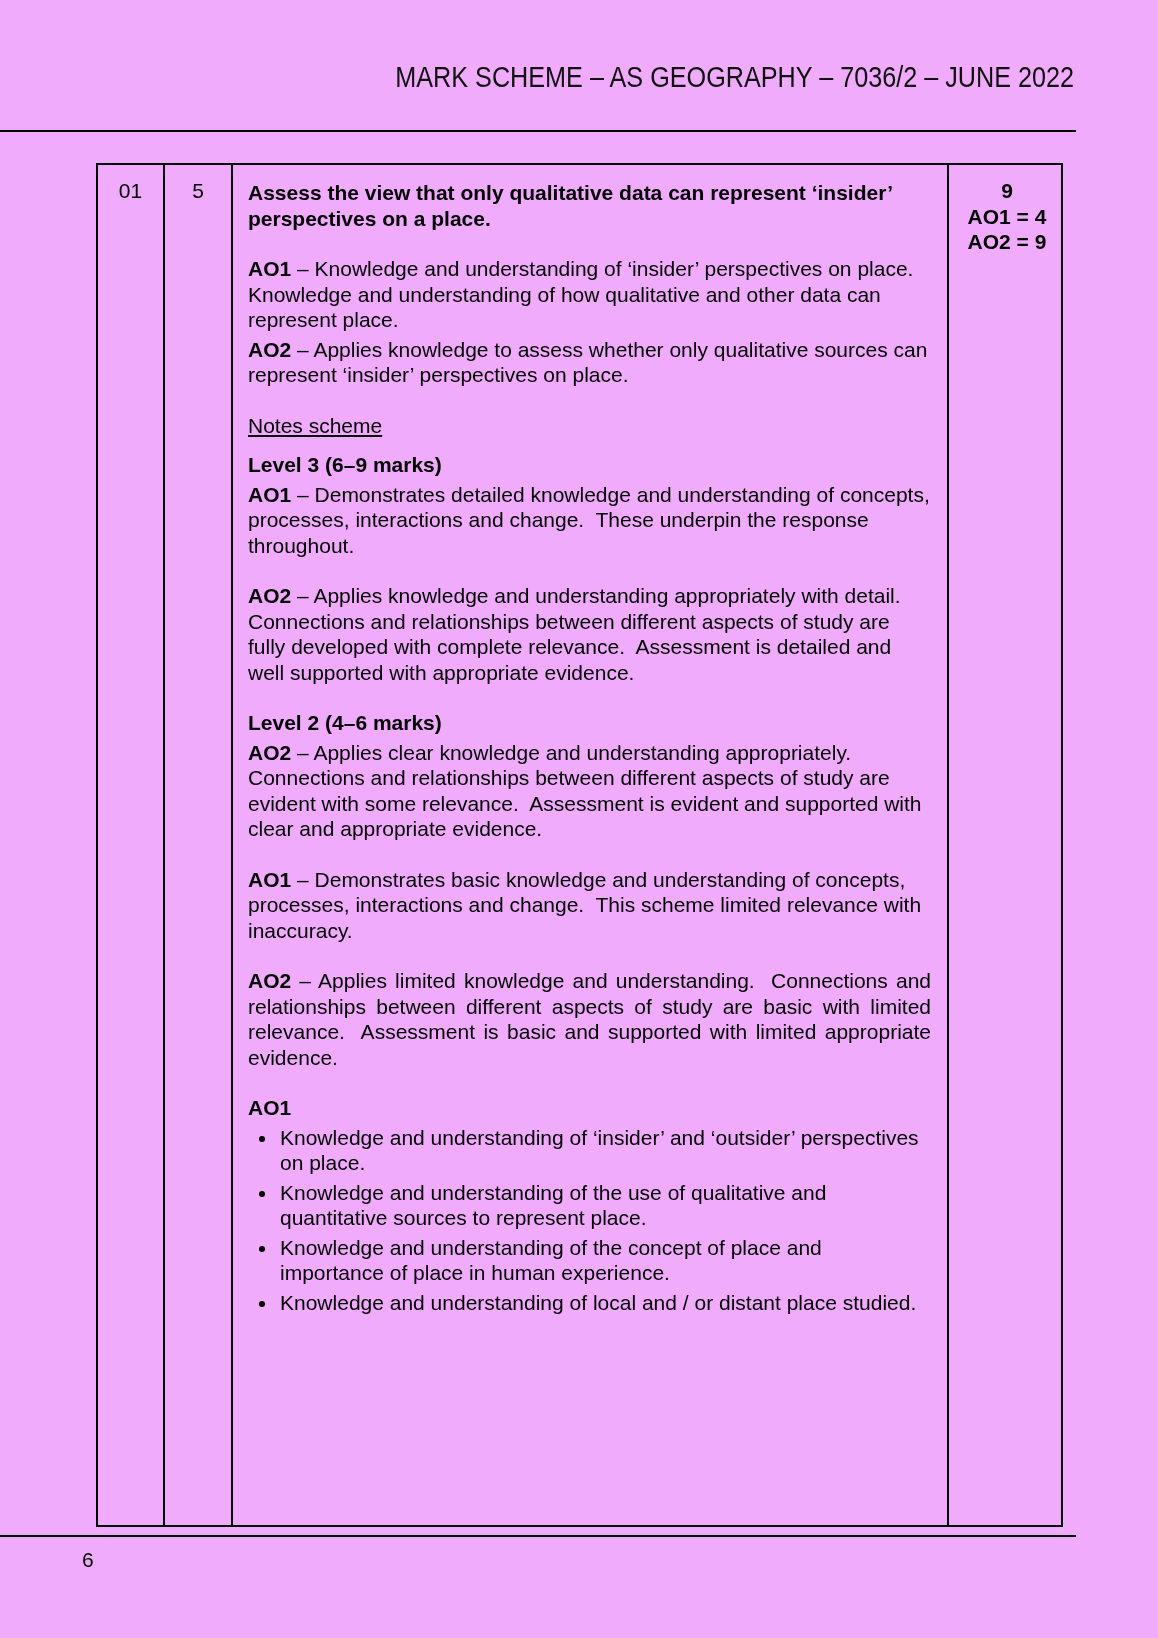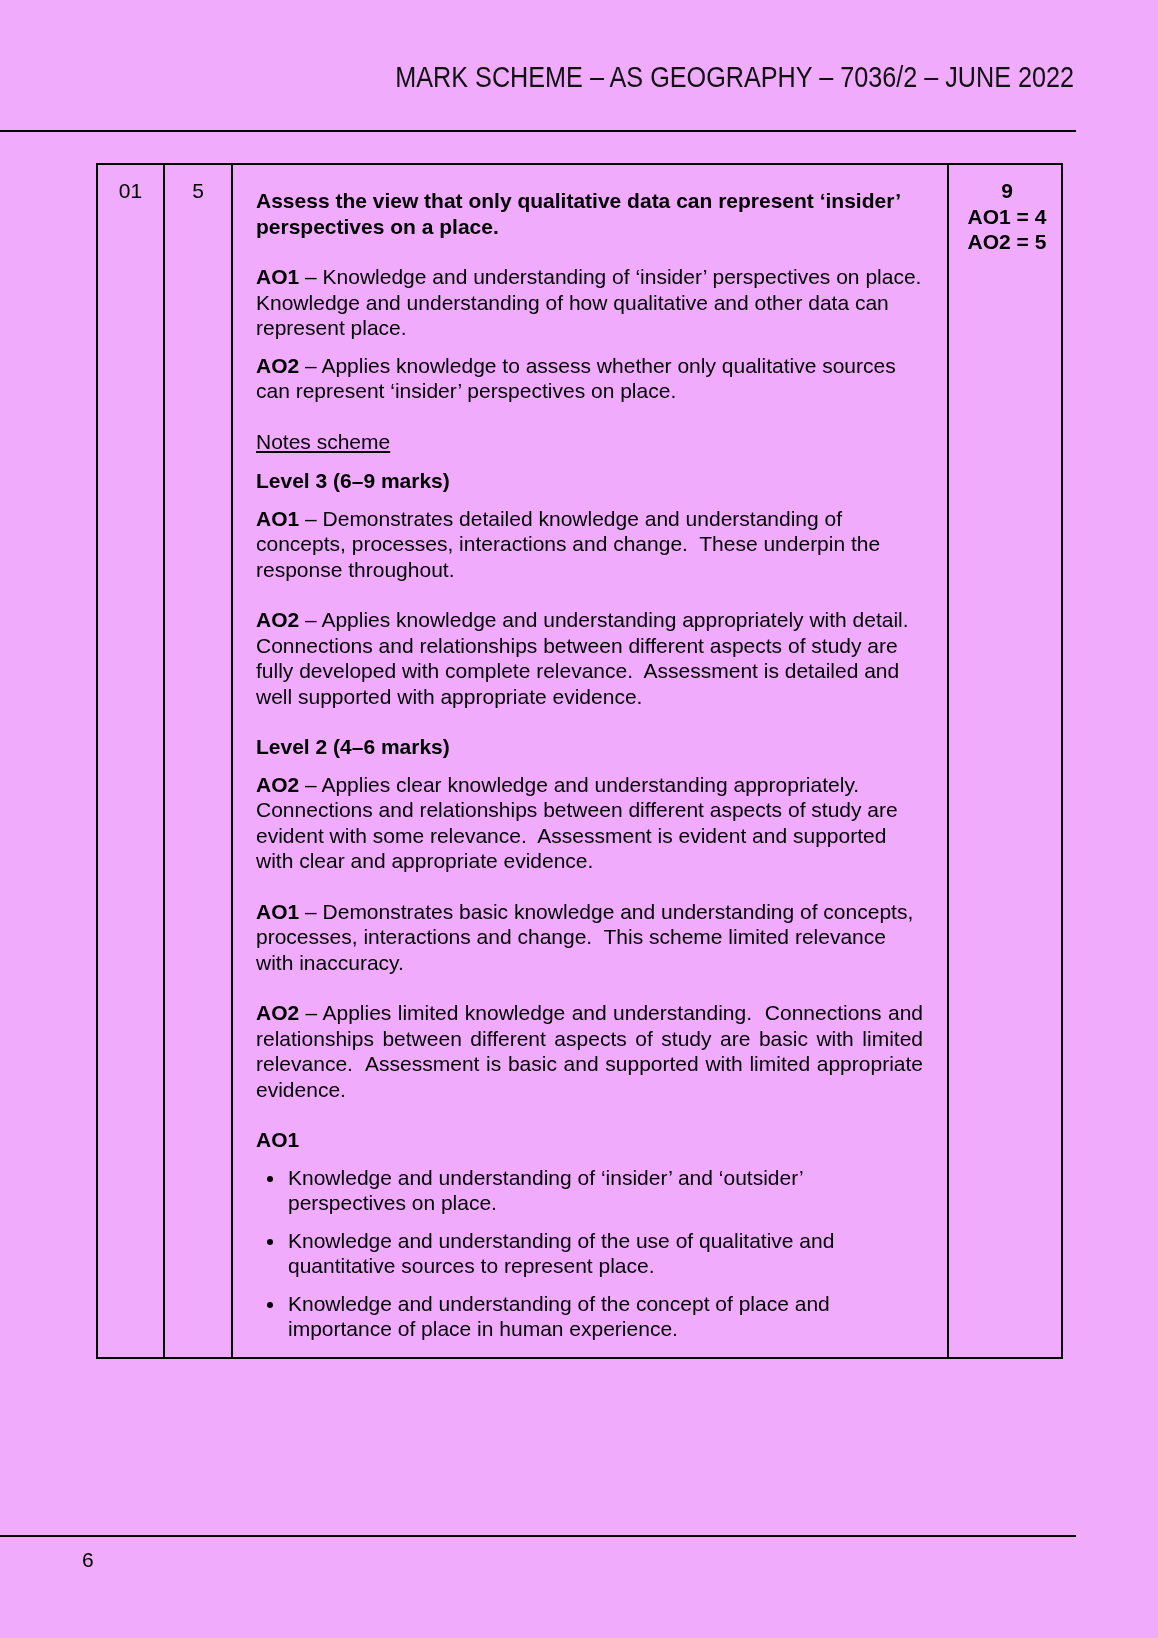--- a/index.html
+++ b/index.html
@@ -31,21 +31,21 @@
     width: 1076px;
     height: 2px;
     background: #000;
   }
   
   .mark-table {
     position: absolute;
     left: 96px;
     top: 163px;
     width: 967px;
-    height: 1196px;
+    height: 1364px;
     display: grid;
     grid-template-columns: 67px 68px 716px 116px;
     border: 2px solid #000;
   }
   .cell { border-right: 2px solid #000; overflow: hidden; }
   .cell:last-child { border-right: none; }
   .cell-qnum, .cell-part {
     text-align: center;
     padding-top: 13px;
     font-size: 21px;
@@ -53,38 +53,38 @@
   }
   .cell-main { padding: 11px 12px 10px 11px; }
   .cell-marks {
     text-align: center;
     padding-top: 13px;
     font-weight: bold;
     font-size: 21px;
     line-height: 25.5px;
   }
   
-  .t { font-size: 21px; line-height: 25.5px; white-space: pre-wrap; margin: 12px; }
+  .t { font-size: 21px; line-height: 25.5px; white-space: pre-wrap; margin: 4px; }
   .b { font-weight: bold; }
   .question-prompt { font-weight: bold; margin-bottom: 25px; }
   .objectives { margin-bottom: 25px; }
   .mark-scheme-heading { text-decoration: underline; margin-bottom: 14px; }
   .level-title { font-weight: bold; }
   .level-para { margin-bottom: 25px; }
   .justified { text-align: justify; }
   .notes-heading { font-weight: bold; margin-bottom: 14px; }
   .notes-intro { margin-bottom: 12px; }
   .notes-ao1 { font-weight: bold; margin-bottom: 3px; }
   ul.bullets {
     margin: 0;
     padding-left: 30px;
     font-size: 21px;
     line-height: 25.5px;
   }
-  ul.bullets li { margin: 12px; padding-left: 2px; }
+  ul.bullets li { margin: 4px; padding-left: 2px; }
   
   .footer-rule {
     position: absolute;
     top: 1535px;
     left: 0;
     width: 1076px;
     height: 2px;
     background: #000;
   }
   .page-number {
@@ -146,21 +146,21 @@
         <li>Knowledge and understanding of the use of qualitative and quantitative sources to represent place.</li>
         <li>Knowledge and understanding of the concept of place and importance of place in human experience.</li>
         <li>Knowledge and understanding of local and / or distant place studied.</li>
       </ul>
 
     </div>
 
     <div class="cell cell-marks">
       <div>9</div>
       <div>AO1 = 4</div>
-      <div>AO2 = 5</div>
+      <div>AO2 = 9</div>
     </div>
 
   </div>
 
   <div class="footer-rule"></div>
   <div class="page-number">6</div>
 
 </div>
 
 </body></html>

